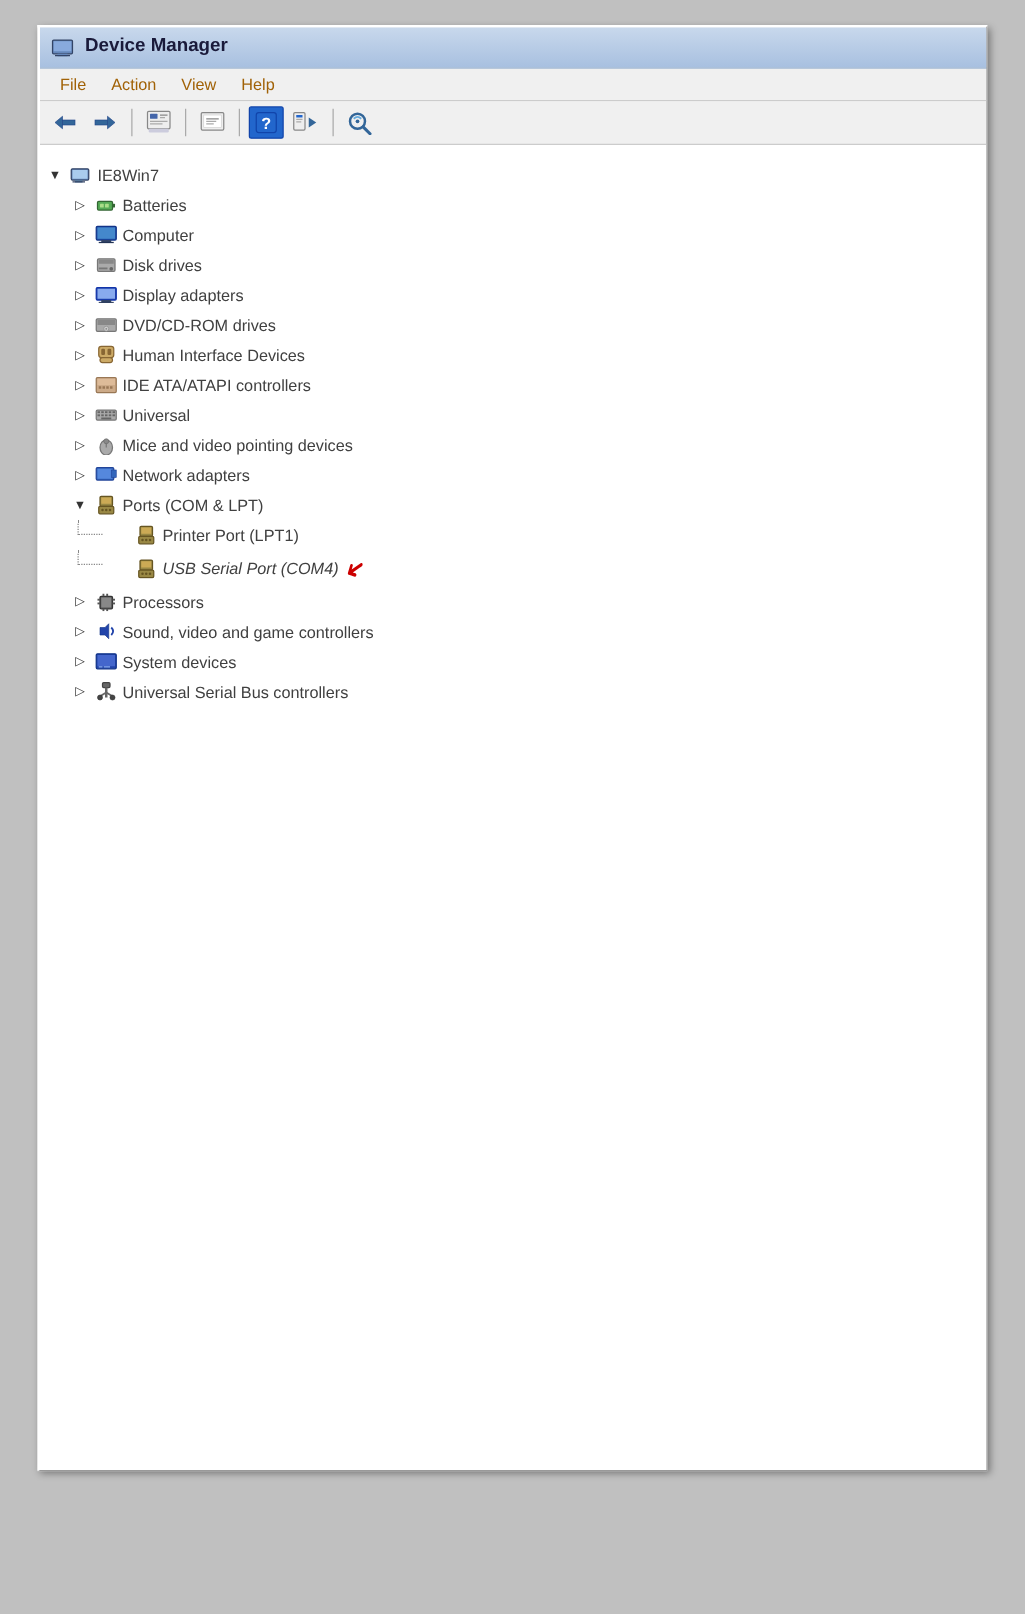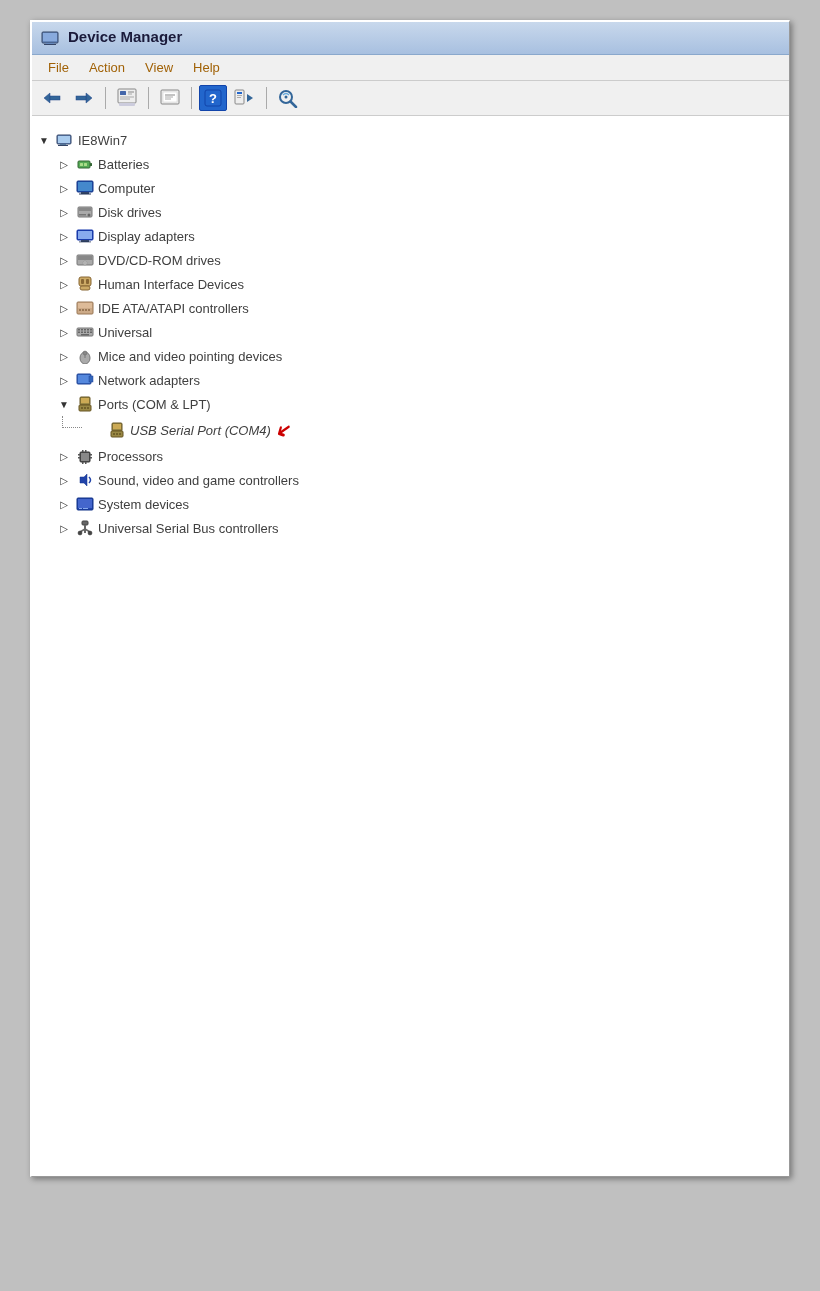--- a/index.html
+++ b/index.html
@@ -382,20 +382,36 @@
             <rect x="5" y="2" width="8" height="5" fill="#ccaa55"></rect>
             <rect x="3" y="9" width="12" height="6" rx="1" fill="#998844" stroke="#665522" stroke-width="1"></rect>
             <circle cx="6" cy="12" r="1" fill="#665522"></circle>
             <circle cx="9" cy="12" r="1" fill="#665522"></circle>
             <circle cx="12" cy="12" r="1" fill="#665522"></circle>
           </svg>
         </span>
         <span class="tree-label">Ports (COM &amp; LPT)</span>
       </div>
 
+      <div class="tree-item" style="padding-left: 56px; position: relative;">
+
+        <span style="position:absolute; left:30px; top:0; width:20px; height:12px; border-left:1px dotted #888; border-bottom:1px dotted #888;"></span>
+        <span class="expand-btn" style="visibility:hidden;">▷</span>
+        <span class="tree-icon">
+          <svg width="18" height="16" viewBox="0 0 18 16">
+            <rect x="4" y="1" width="10" height="8" rx="1" fill="#998844" stroke="#665522" stroke-width="1"></rect>
+            <rect x="5" y="2" width="8" height="5" fill="#ccaa55"></rect>
+            <rect x="3" y="9" width="12" height="6" rx="1" fill="#998844" stroke="#665522" stroke-width="1"></rect>
+            <circle cx="6" cy="12" r="1" fill="#665522"></circle>
+            <circle cx="9" cy="12" r="1" fill="#665522"></circle>
+            <circle cx="12" cy="12" r="1" fill="#665522"></circle>
+          </svg>
+        </span>
+        <span class="tree-label">Printer Port (LPT1)</span>
+      </div>
 
       <div class="tree-item" style="padding-left: 56px; position: relative; font-style: italic;">
         <span style="position:absolute; left:30px; top:0; width:20px; height:12px; border-left:1px dotted #888; border-bottom:1px dotted #888;"></span>
         <span class="expand-btn" style="visibility:hidden;">▷</span>
         <span class="tree-icon">
           <svg width="18" height="16" viewBox="0 0 18 16">
             <rect x="4" y="1" width="10" height="8" rx="1" fill="#998844" stroke="#665522" stroke-width="1"></rect>
             <rect x="5" y="2" width="8" height="5" fill="#ccaa55"></rect>
             <rect x="3" y="9" width="12" height="6" rx="1" fill="#998844" stroke="#665522" stroke-width="1"></rect>
             <circle cx="6" cy="12" r="1" fill="#665522"></circle>

